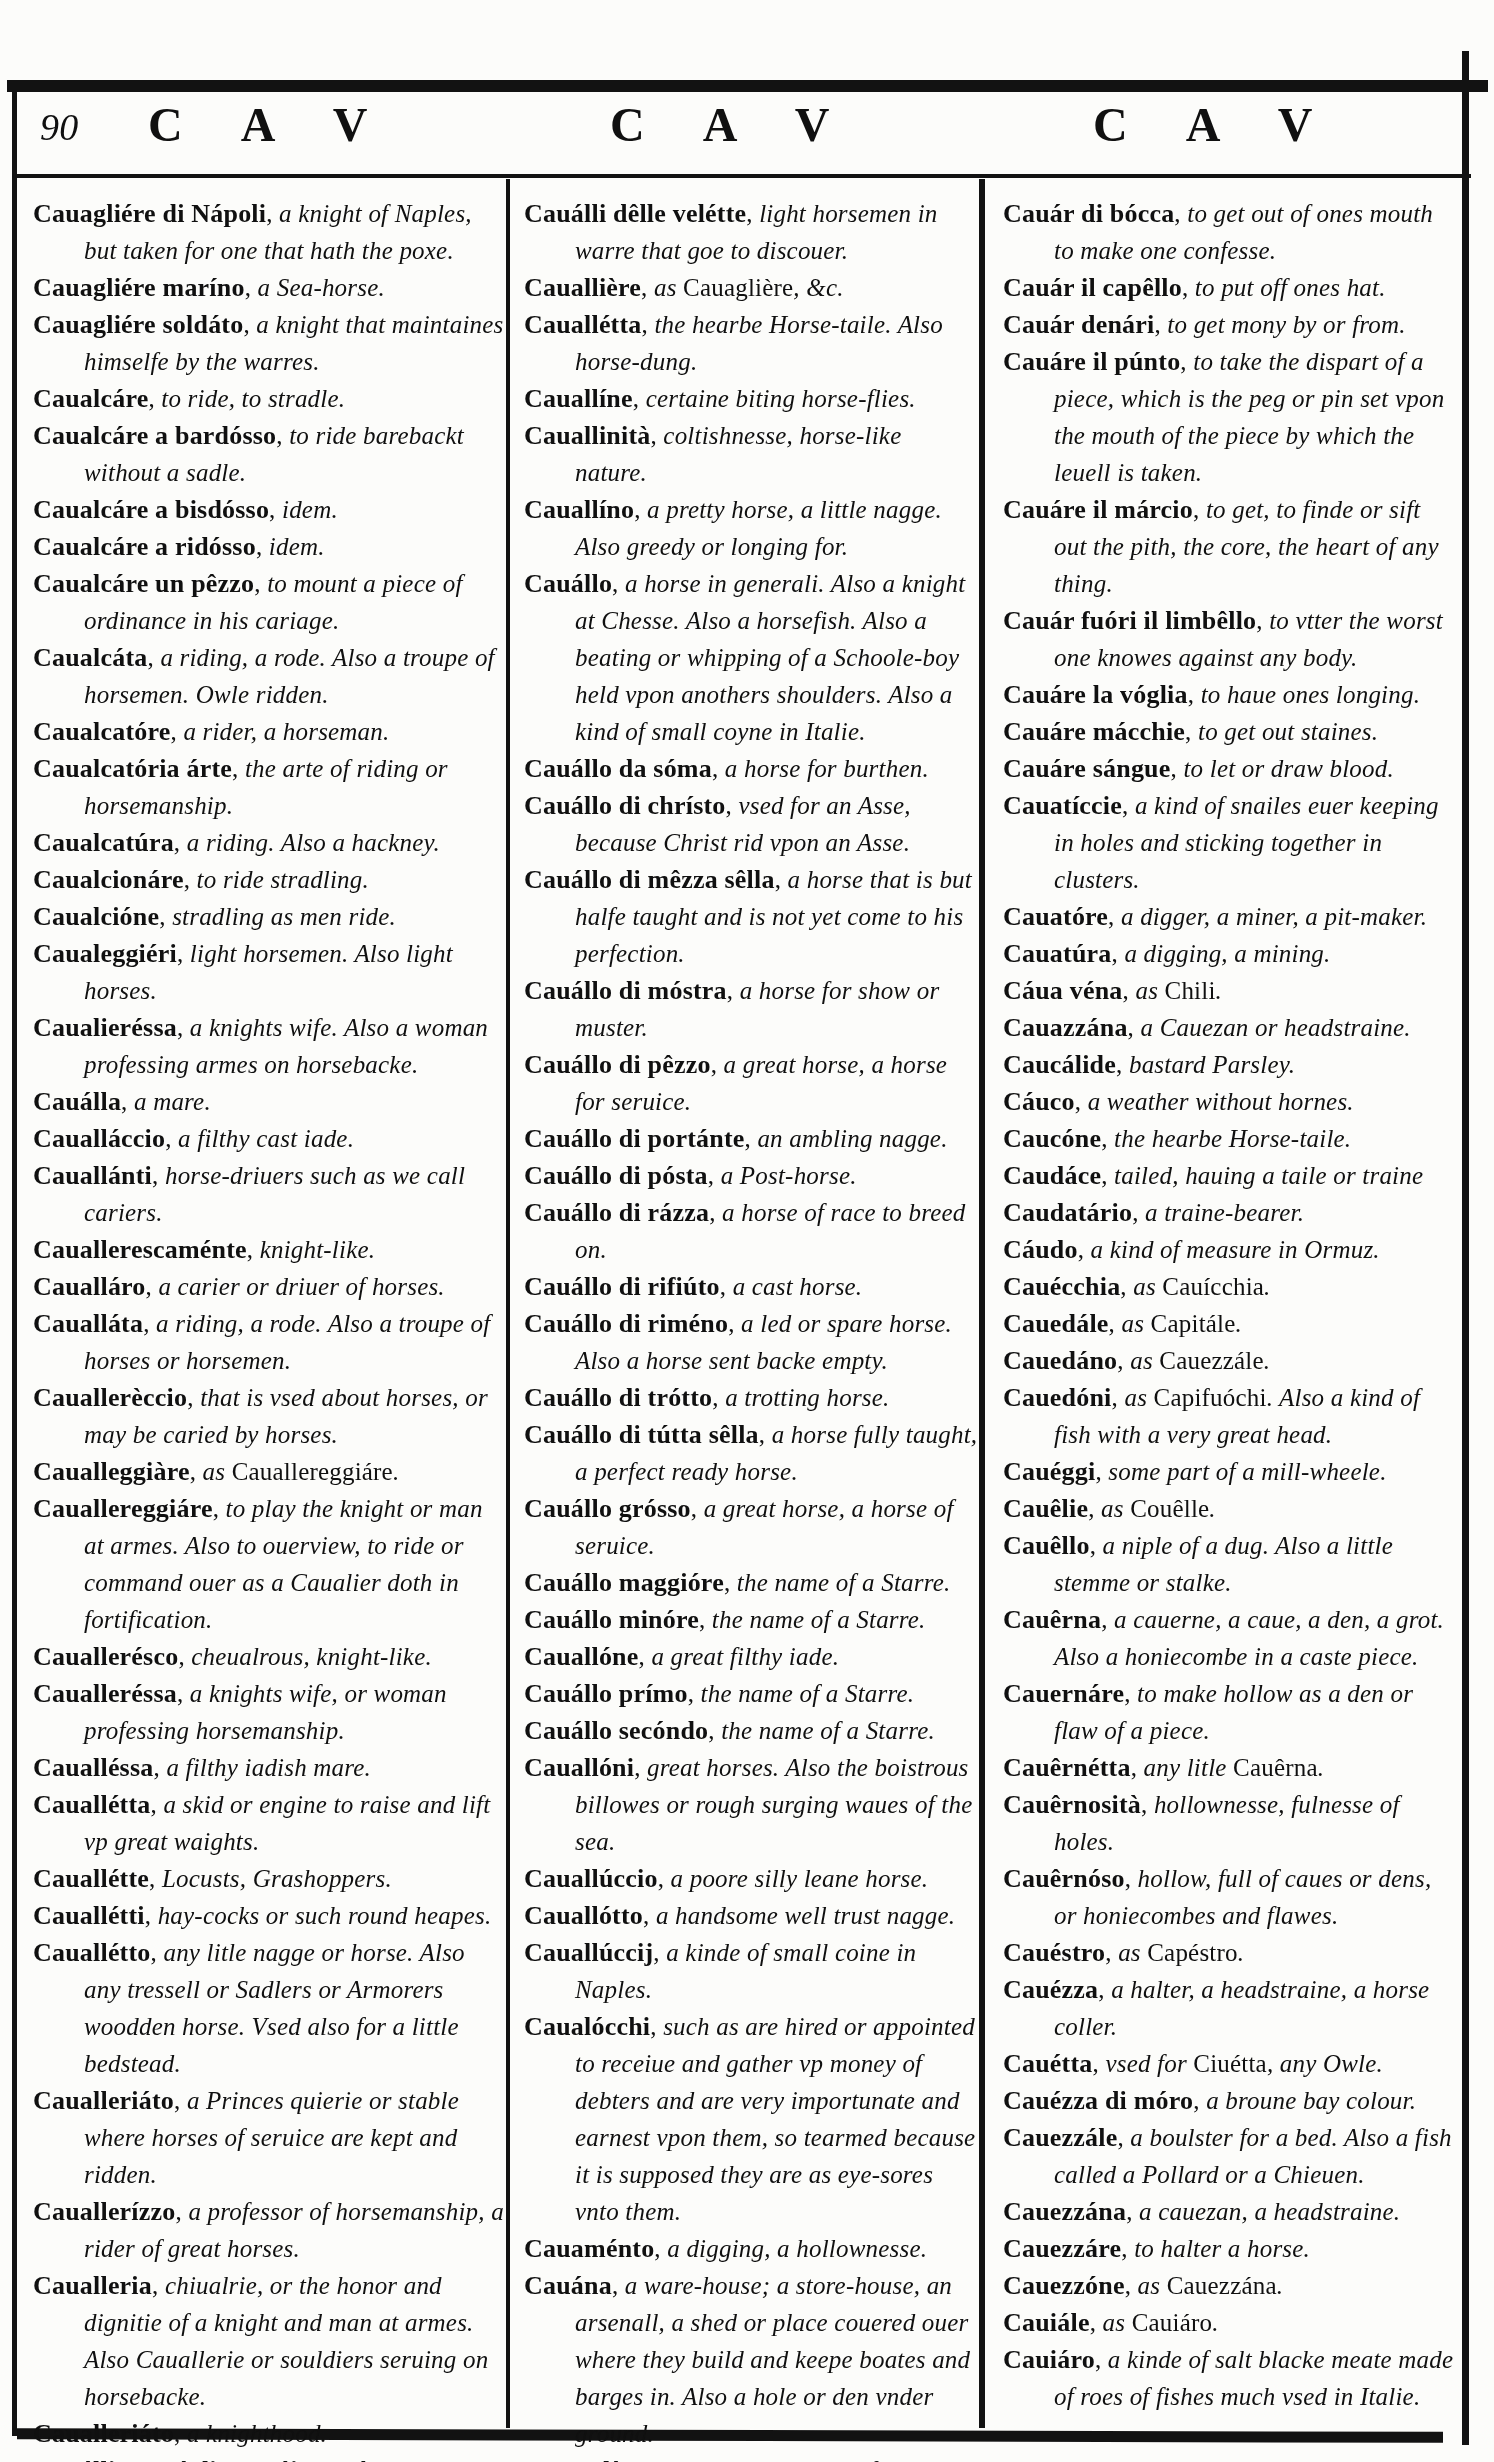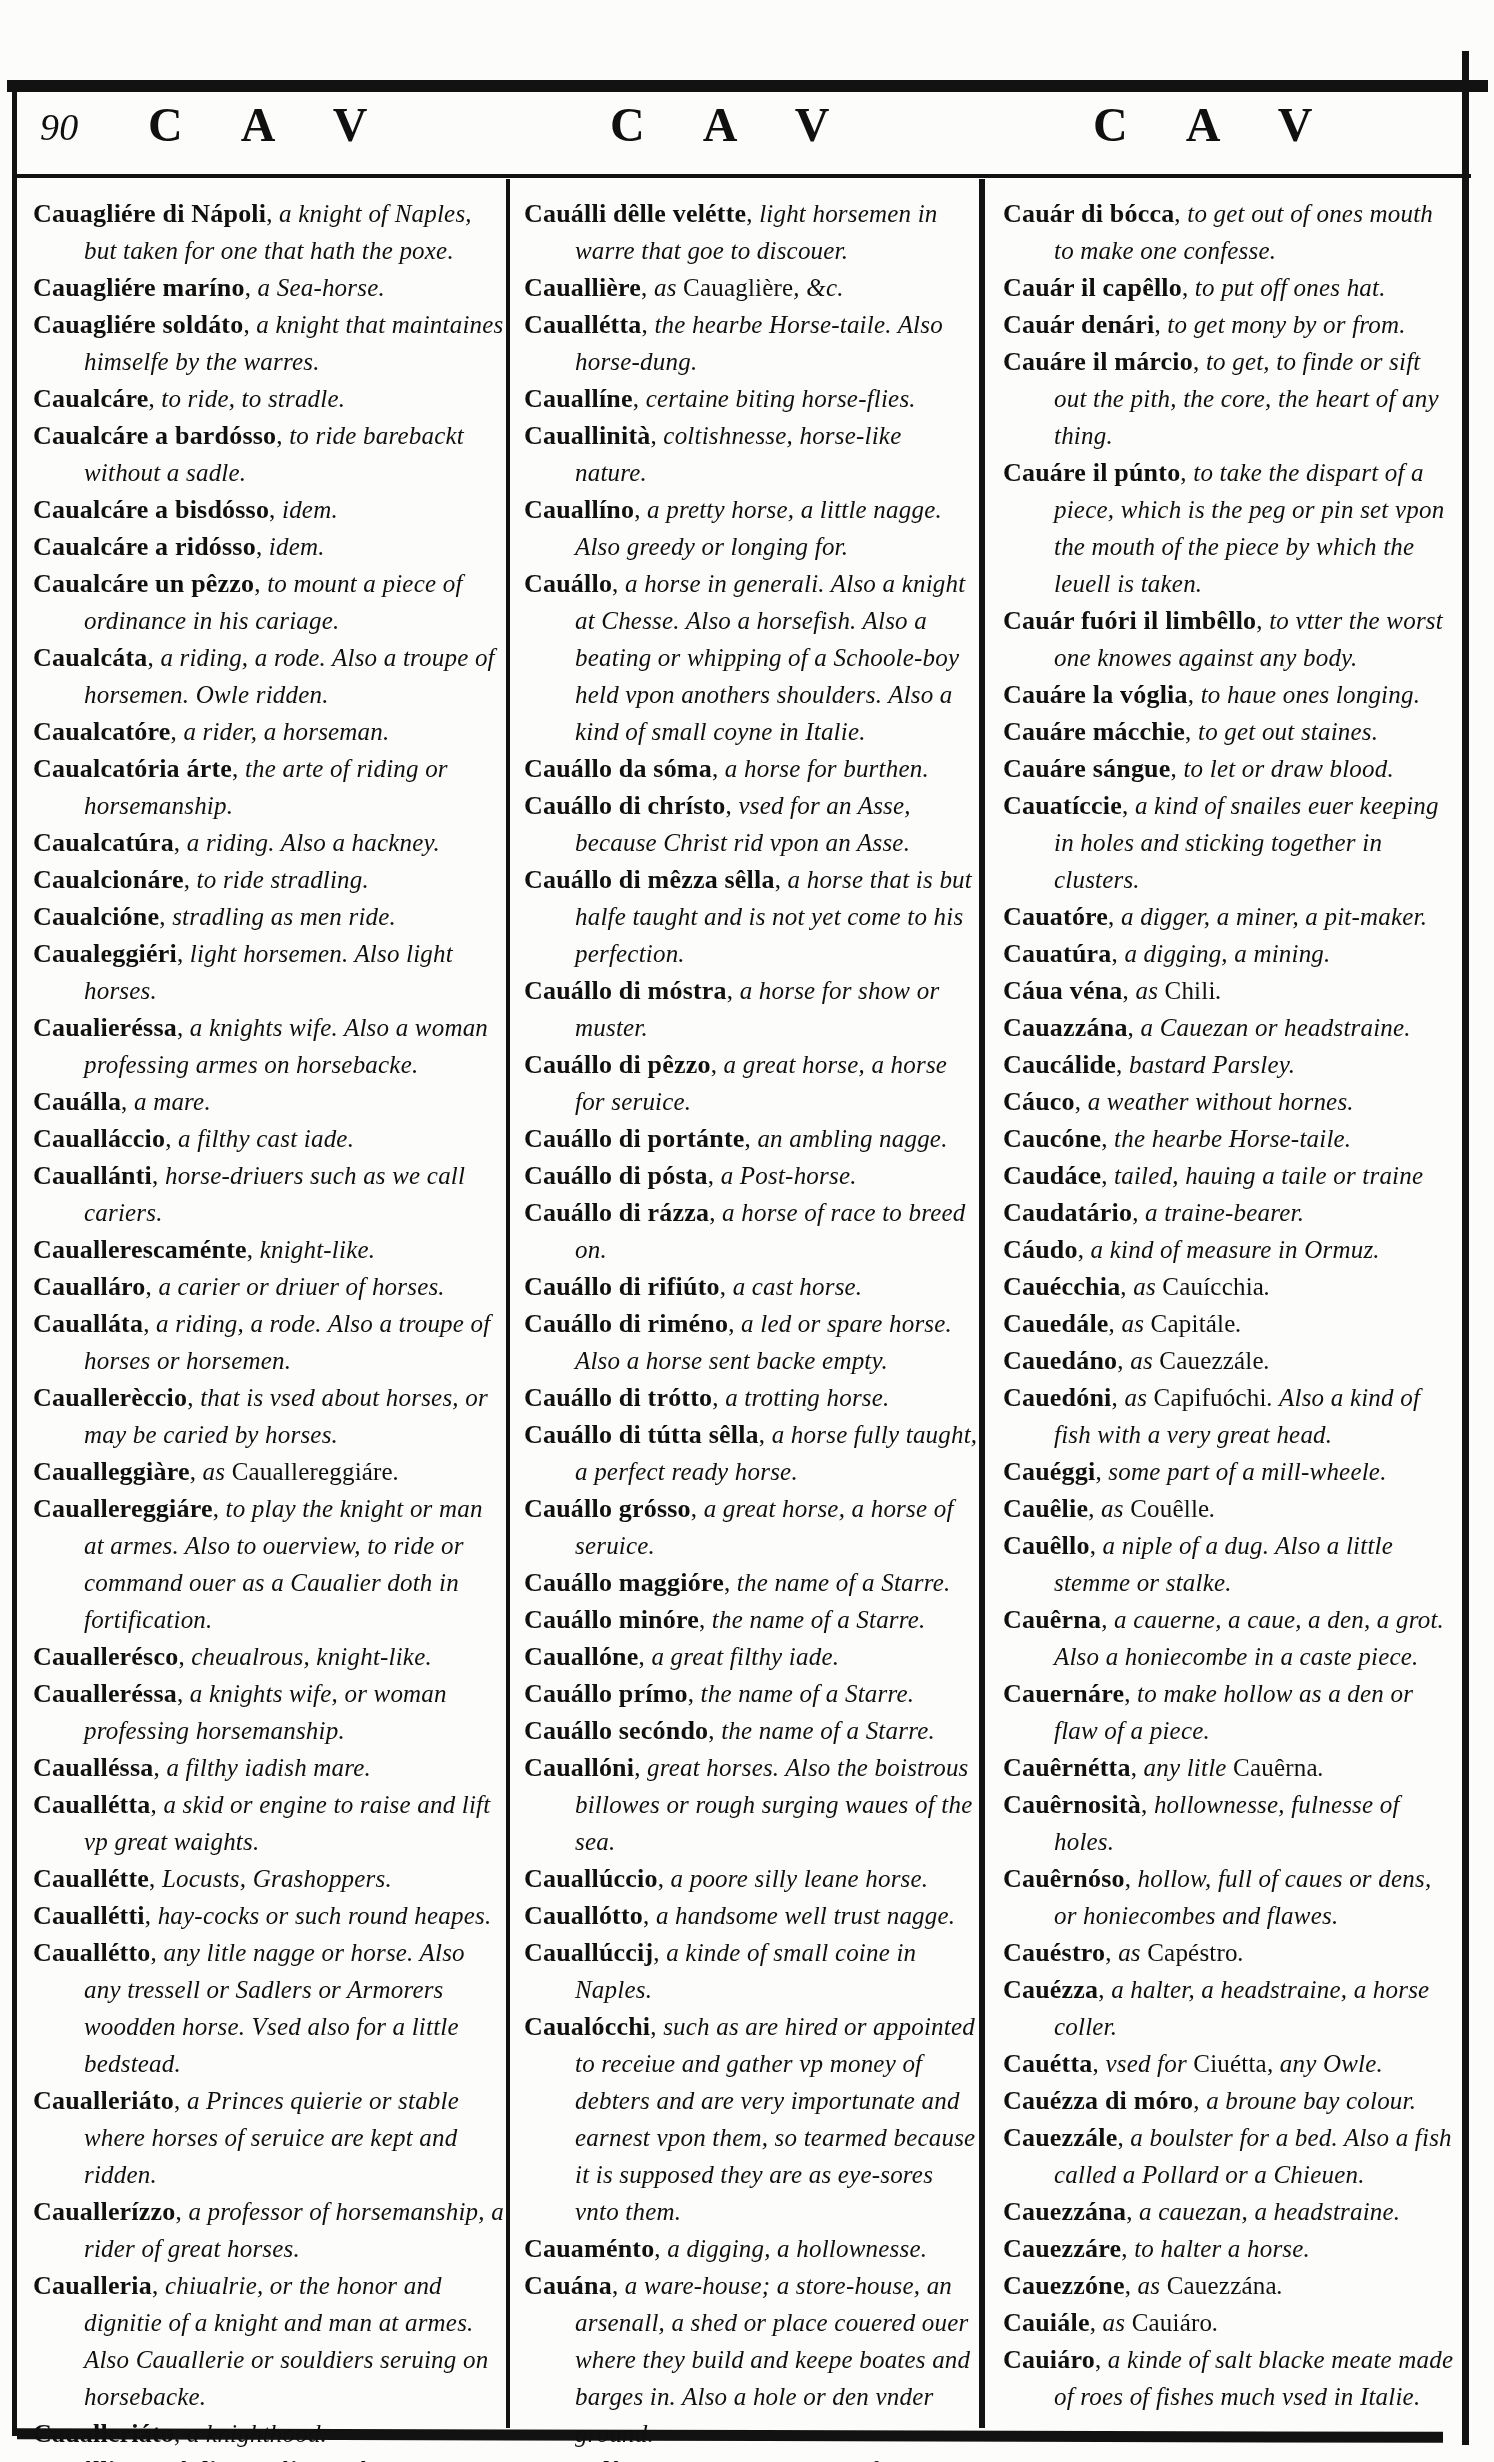--- a/index.html
+++ b/index.html
@@ -129,22 +129,22 @@
         <div class="entry"><span class="term">Cauaménto</span>, <span class="def"><span class="it">a digging, a hollownesse.</span></span></div>
         <div class="entry"><span class="term">Cauána</span>, <span class="def"><span class="it">a ware-house; a store-house, an arsenall, a shed or place couered ouer where they build and keepe boates and barges in. Also a hole or den vnder ground.</span></span></div>
         <div class="entry"><span class="term">Cauardína</span>, <span class="def"><span class="it">a gaberdin or vpper frocke.</span></span></div>
       </div>
   </div>
   <div class="col" id="colwrap2">
     <div>
         <div class="entry"><span class="term">Cauár di bócca</span>, <span class="def"><span class="it">to get out of ones mouth to make one confesse.</span></span></div>
         <div class="entry"><span class="term">Cauár il capêllo</span>, <span class="def"><span class="it">to put off ones hat.</span></span></div>
         <div class="entry"><span class="term">Cauár denári</span>, <span class="def"><span class="it">to get mony by or from.</span></span></div>
+        <div class="entry"><span class="term">Cauáre il púnto</span>, <span class="def"><span class="it">to take the dispart of a piece, which is the peg or pin set vpon the mouth of the piece by which the leuell is taken.</span></span></div>
         <div class="entry"><span class="term">Cauáre il márcio</span>, <span class="def"><span class="it">to get, to finde or sift out the pith, the core, the heart of any thing.</span></span></div>
-        <div class="entry"><span class="term">Cauáre il púnto</span>, <span class="def"><span class="it">to take the dispart of a piece, which is the peg or pin set vpon the mouth of the piece by which the leuell is taken.</span></span></div>
         <div class="entry"><span class="term">Cauár fuóri il limbêllo</span>, <span class="def"><span class="it">to vtter the worst one knowes against any body.</span></span></div>
         <div class="entry"><span class="term">Cauáre la vóglia</span>, <span class="def"><span class="it">to haue ones longing.</span></span></div>
         <div class="entry"><span class="term">Cauáre mácchie</span>, <span class="def"><span class="it">to get out staines.</span></span></div>
         <div class="entry"><span class="term">Cauáre sángue</span>, <span class="def"><span class="it">to let or draw blood.</span></span></div>
         <div class="entry"><span class="term">Cauatíccie</span>, <span class="def"><span class="it">a kind of snailes euer keeping in holes and sticking together in clusters.</span></span></div>
         <div class="entry"><span class="term">Cauatóre</span>, <span class="def"><span class="it">a digger, a miner, a pit-maker.</span></span></div>
         <div class="entry"><span class="term">Cauatúra</span>, <span class="def"><span class="it">a digging, a mining.</span></span></div>
         <div class="entry"><span class="term">Cáua véna</span>, <span class="def"><span class="it">as </span><span class="ref">Chili</span><span class="it">.</span></span></div>
         <div class="entry"><span class="term">Cauazzána</span>, <span class="def"><span class="it">a Cauezan or headstraine.</span></span></div>
         <div class="entry"><span class="term">Caucálide</span>, <span class="def"><span class="it">bastard Parsley.</span></span></div>

